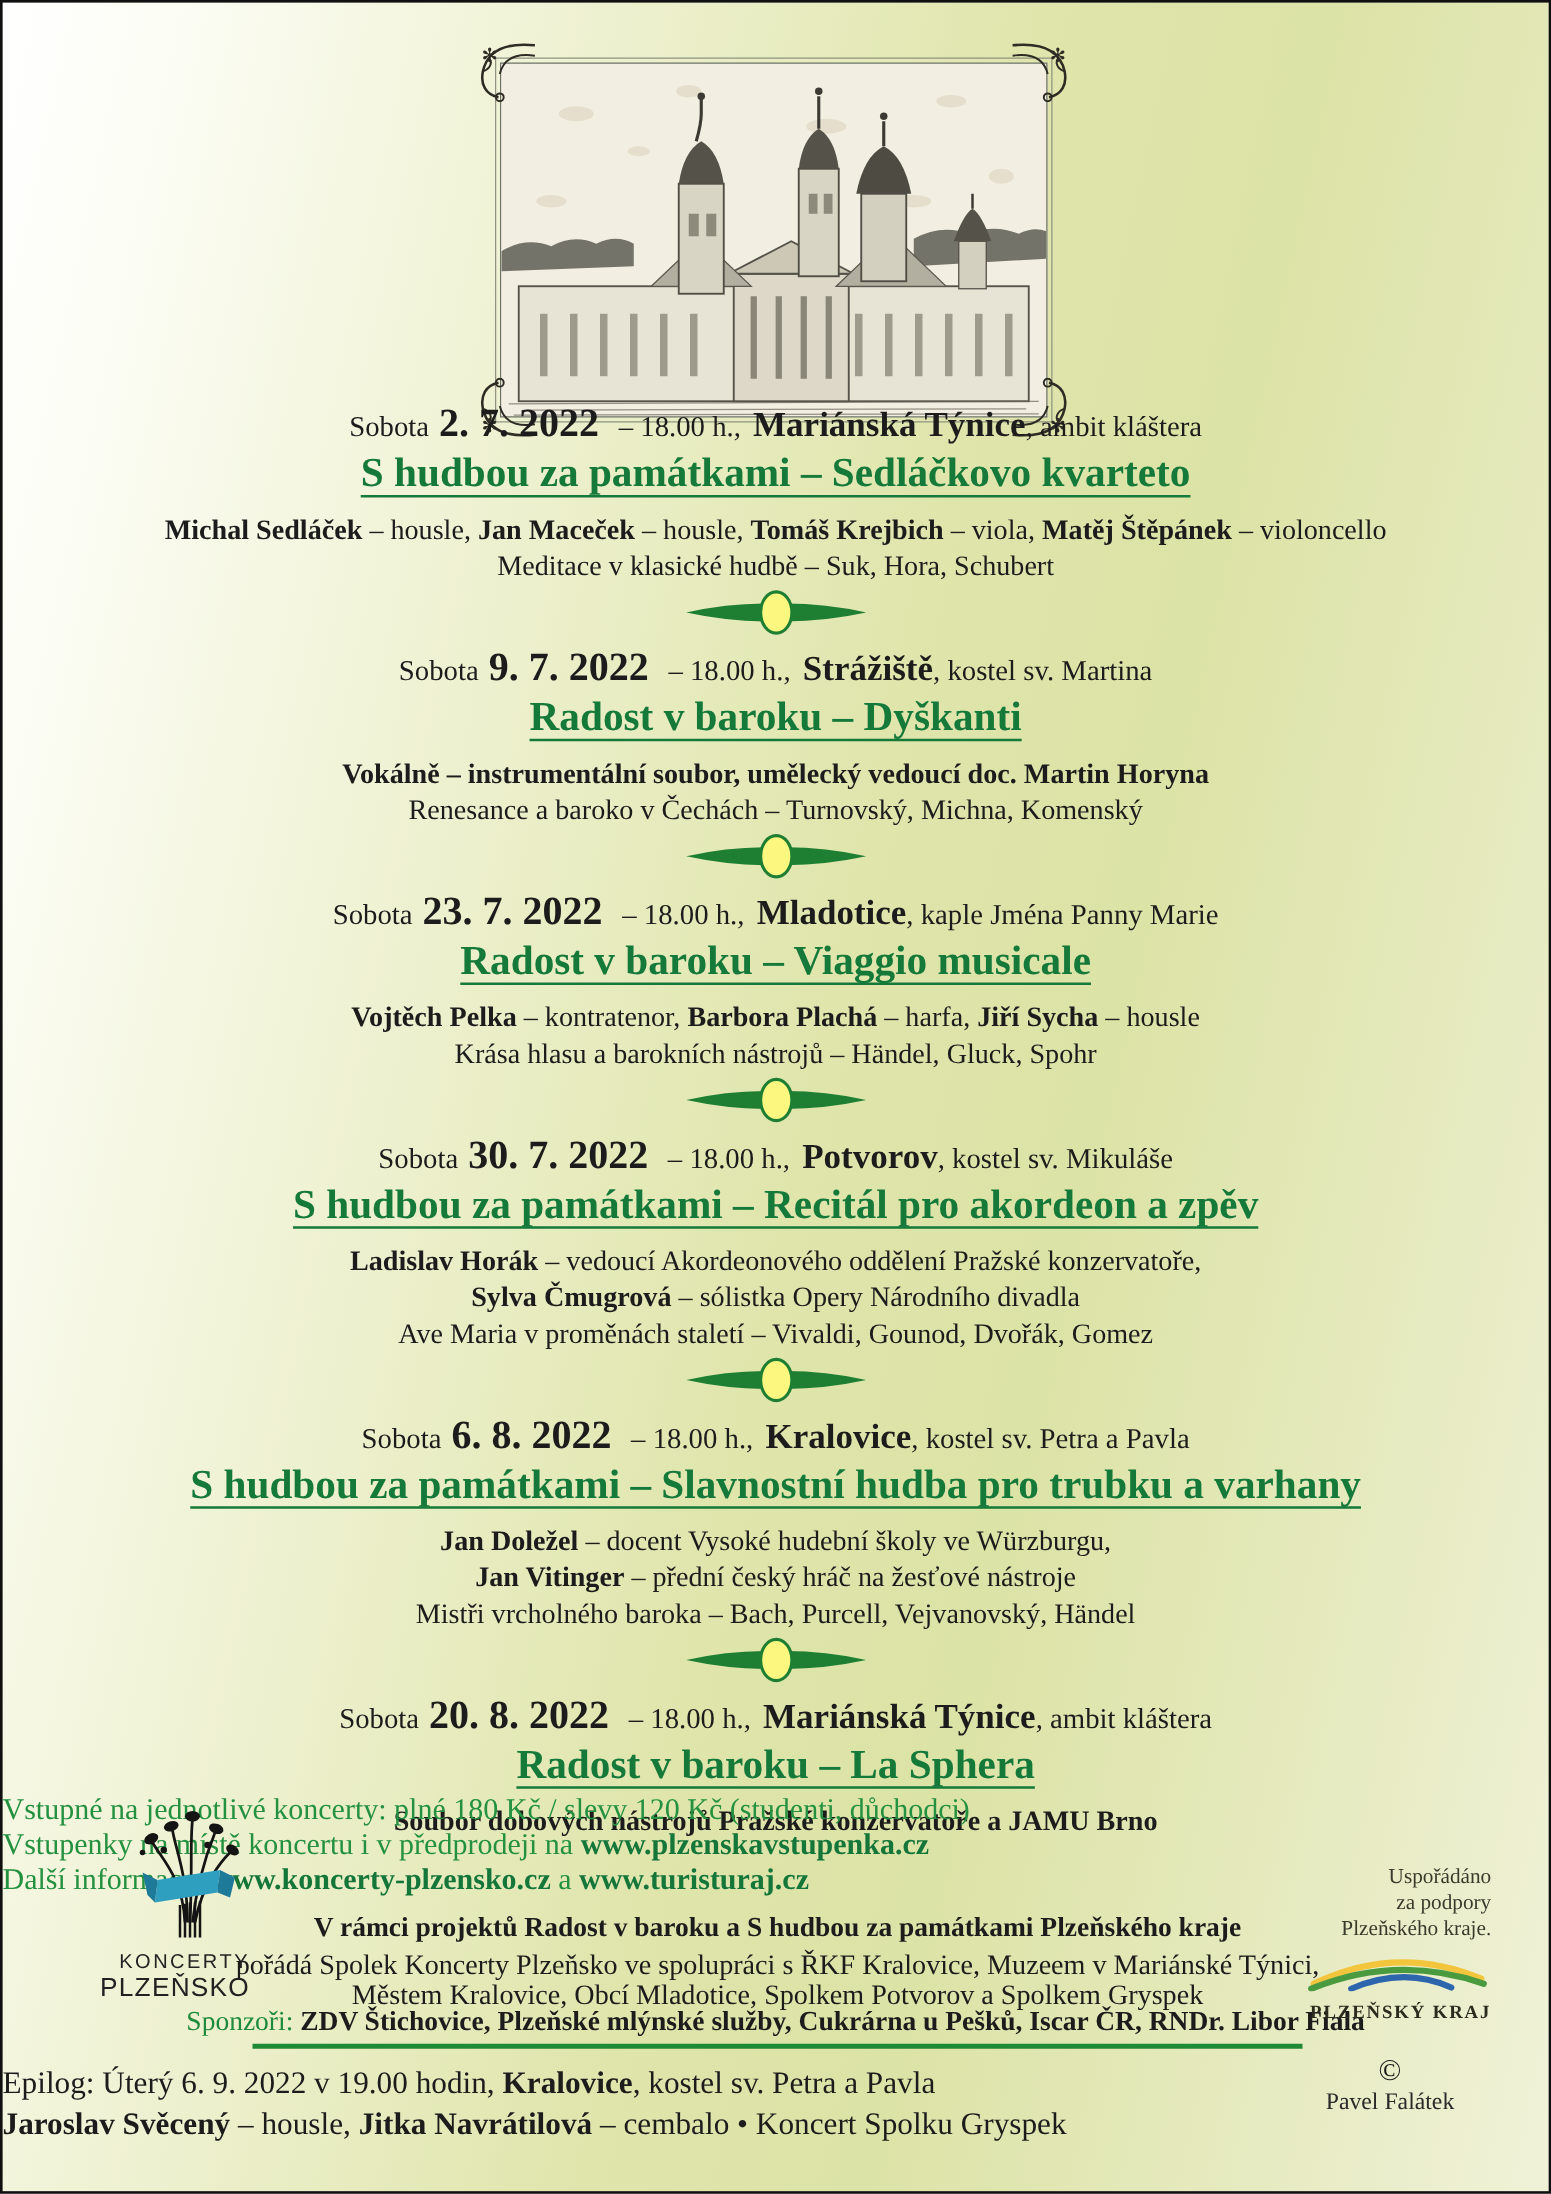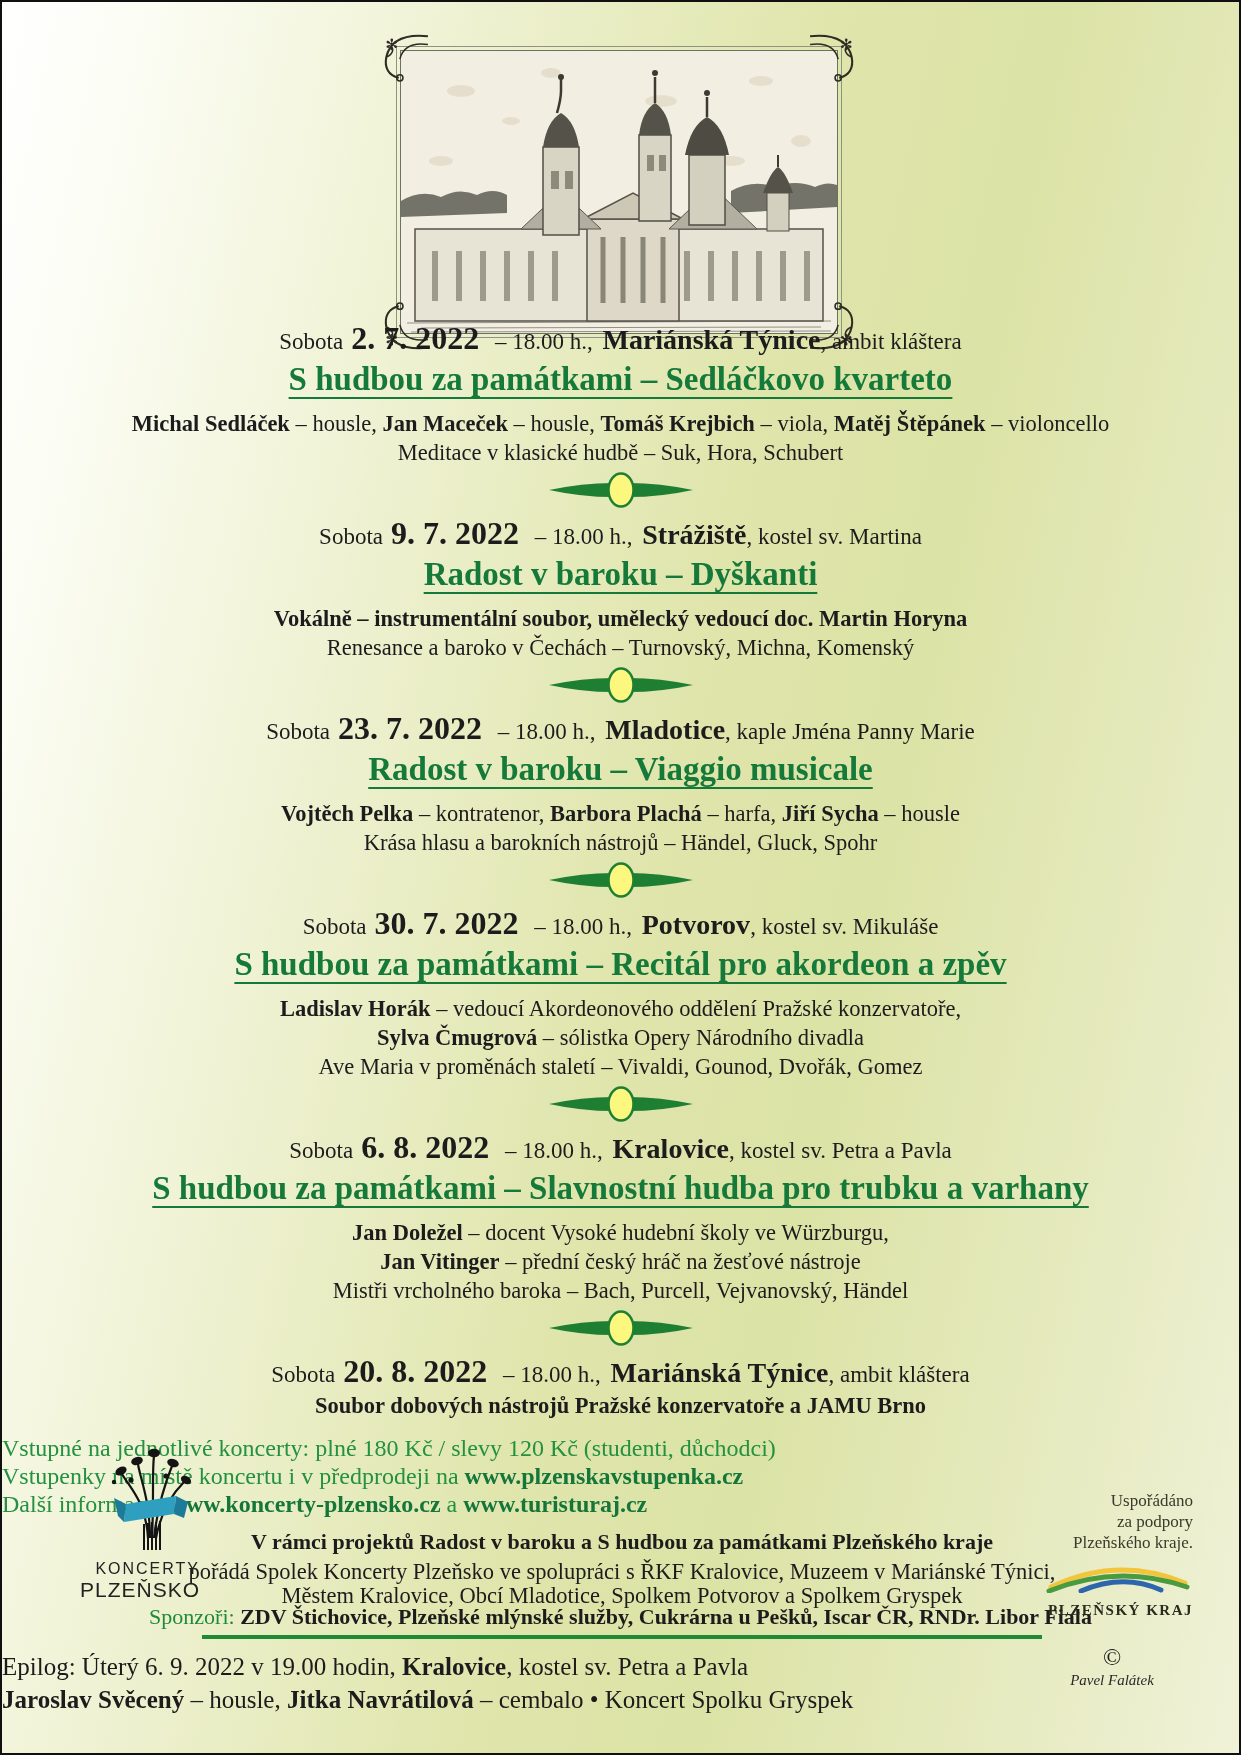--- a/index.html
+++ b/index.html
@@ -47,21 +47,21 @@
   .green-rule{position:absolute;left:200px;top:1633px;width:840px;height:4px;background:#1e8a35;}
   .epilog{position:absolute;left:0;width:100%;top:1648px;font-size:25px;line-height:33px;}
   
   .logo-left{position:absolute;left:78px;top:1440px;width:120px;text-align:right;color:#222;}
   .logo-left .l1{font-family:"Liberation Sans",sans-serif;font-size:16px;letter-spacing:2px;margin-top:2px;}
   .logo-left .l2{font-family:"Liberation Sans",sans-serif;font-size:21px;letter-spacing:1px;}
   .support{position:absolute;right:46px;top:1488px;width:170px;text-align:right;color:#3a3a2c;font-size:17px;line-height:21px;}
   .support .kraj{font-size:15px;font-weight:bold;letter-spacing:1.5px;color:#2b2b1e;margin-top:2px;}
   .copyright{position:absolute;right:52px;top:1642px;width:150px;text-align:center;}
   .copyright .sym{font-size:24px;display:block;}
-  .copyright .sig{font-style:italic;font-size:15px;color:#2a2a2a;}
+  .copyright .sig{font-size:19px;color:#2a2a2a;}
 </style>
 </head>
 <body>
 
 <div class="page">
 
   <div class="engraving-wrap">
     <div class="engraving">
       <svg width="436" height="282" viewBox="0 0 436 282">
         <rect x="0" y="0" width="436" height="282" fill="#f2eee1"></rect>
@@ -216,20 +216,21 @@
         <div class="pline"><b>Jan Doležel</b><span> – docent Vysoké hudební školy ve Würzburgu,</span></div>
         <div class="pline"><b>Jan Vitinger</b><span> – přední český hráč na žesťové nástroje</span></div>
         <div class="pline"><span>Mistři vrcholného baroka – Bach, Purcell, Vejvanovský, Händel</span></div>
         <div class="divider"><svg width="150" height="38" viewBox="0 0 150 38">
             <path d="M3,19 Q40,11 75,12 Q110,11 147,19 Q110,27 75,26 Q40,27 3,19 Z" fill="#1e7f33"></path>
             <ellipse cx="75" cy="19" rx="12.5" ry="16.5" fill="#fbf77f" stroke="#1e7f33" stroke-width="2.5"></ellipse>
           </svg></div>
       </div>
       <div class="entry">
         <div class="dateline"><span class="wd">Sobota</span><span class="date">20. 8. 2022</span><span class="mid"> – 18.00 h., </span><span class="venue">Mariánská Týnice</span><span class="note">, ambit kláštera</span></div>
+        <div class="concert-title">Radost v baroku – La Sphera</div>
         <div class="pline"><b>Soubor dobových nástrojů Pražské konzervatoře a JAMU Brno</b></div>
       </div>
     </div>
 
   <div class="info-block" id="info-block">
       <div><span>Vstupné na jednotlivé koncerty: plné 180 Kč / slevy 120 Kč (studenti, důchodci)</span></div>
       <div><span>Vstupenky na místě koncertu i v předprodeji na </span><b>www.plzenskavstupenka.cz</b></div>
       <div><span>Další informace: </span><b>www.koncerty-plzensko.cz</b><span> a </span><b>www.turisturaj.cz</b></div>
     </div>
 

